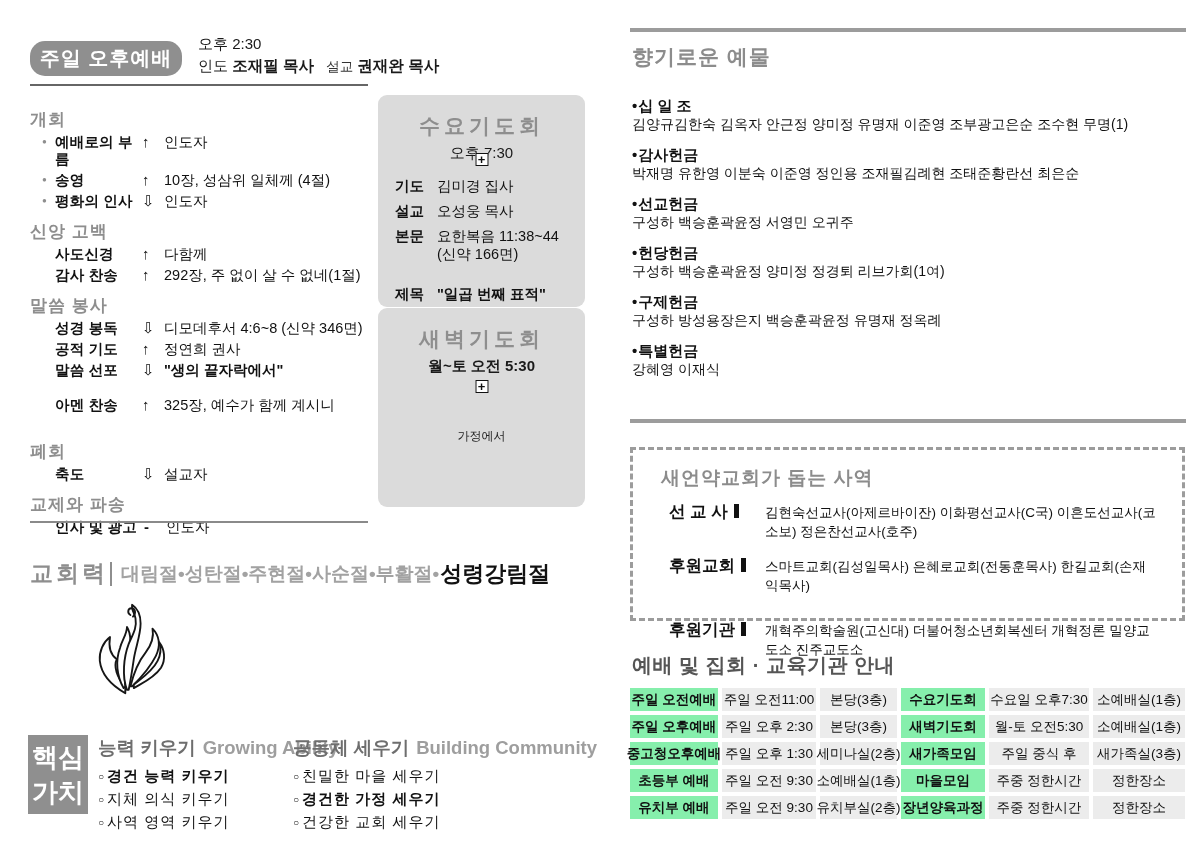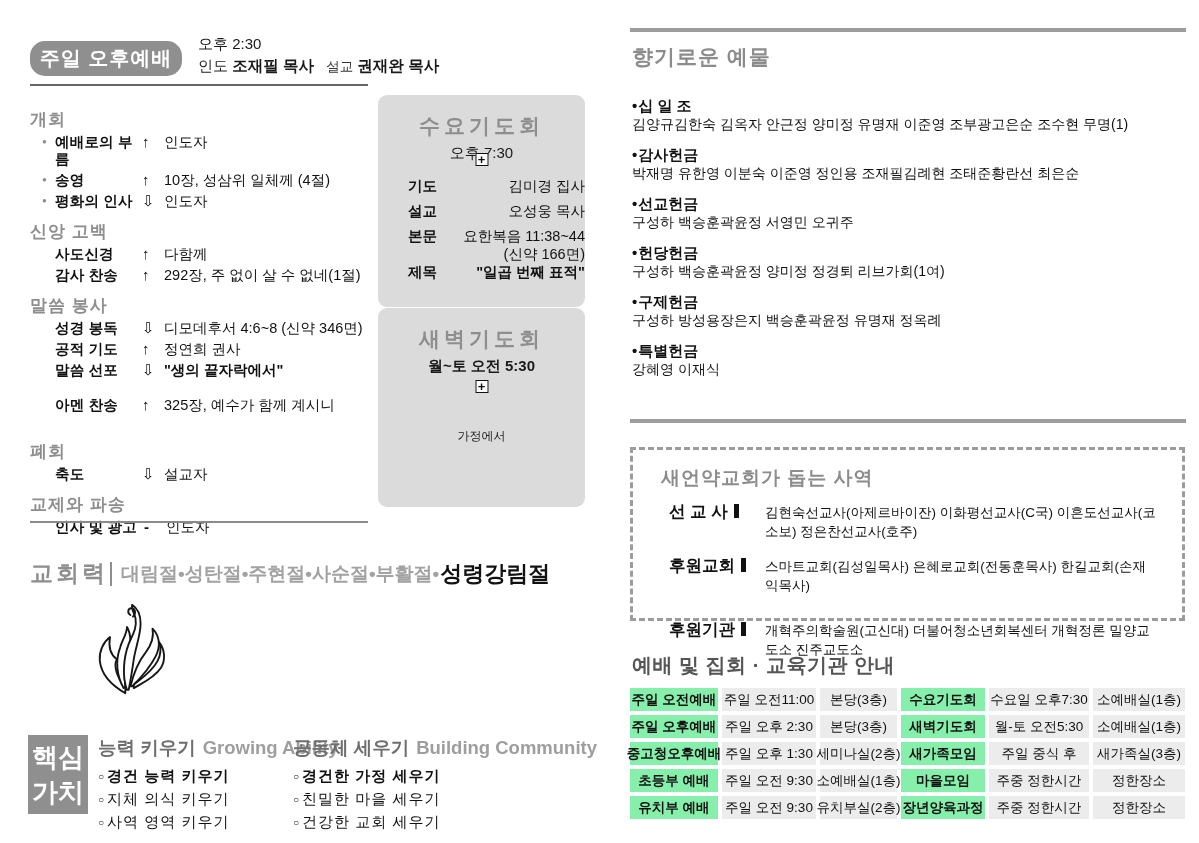--- a/index.html
+++ b/index.html
@@ -38,23 +38,23 @@
   .graybox{position:absolute;left:378px;width:207px;background:#dbdbdb;border-radius:9px;box-sizing:border-box;}
   .box-wed{top:95px;height:212px;}
   .box-dawn{top:308px;height:199px;}
   .gb-title{color:#8e8e8e;font-weight:bold;font-size:21px;letter-spacing:4px;text-align:center;padding-top:17px;}
   .gb-time{text-align:center;font-size:15px;margin-top:4px;color:#1a1a1a;}
   .box-dawn .gb-time{font-weight:bold;}
   .plus-icon{position:absolute;left:50%;transform:translateX(-50%);width:13px;height:13px;border:1.5px solid #111;
     background:#fff;font-size:13px;line-height:12px;text-align:center;font-weight:bold;box-sizing:border-box;}
   .box-wed .plus-icon{top:58px;}
   .box-dawn .plus-icon{top:72px;}
-  .wed-rows{margin-top:14px;padding:0 0 0 17px;text-align:right;}
+  .wed-rows{margin-top:14px;padding:0 0 0 17px;}
   .wed-row{display:flex;font-size:14.5px;margin-top:7px;line-height:18px;}
-  .wed-row.row-gap{margin-top:0;}
+  .wed-row.row-gap{margin-top:22px;}
   .wed-label{width:42px;flex:none;font-weight:bold;}
   .wed-valwrap{flex:1;}
   .wed-value.boldv{font-weight:bold;}
   .dawn-place{position:absolute;top:120px;left:0;right:0;text-align:center;font-size:12px;color:#222;}
 
   
   .bar{position:absolute;left:630px;width:556px;height:4px;background:#9c9c9c;}
   .bar-top{top:28px;}
   .bar-mid{top:419px;}
   .offerings{position:absolute;left:632px;top:44px;width:556px;}
@@ -349,19 +349,19 @@
       <div class="cv-head"><span>능력 키우기</span><span class="en">Growing Ability</span></div>
       <div class="cv-items">
         <div class="cv-item boldv">경건 능력 키우기</div>
         <div class="cv-item">지체 의식 키우기</div>
         <div class="cv-item">사역 영역 키우기</div>
       </div>
     </div>
   <div class="cv-col cv-col2" id="cv-col2">
       <div class="cv-head"><span>공동체 세우기</span><span class="en">Building Community</span></div>
       <div class="cv-items">
+        <div class="cv-item">친밀한 마을 세우기</div>
         <div class="cv-item boldv">경건한 가정 세우기</div>
-        <div class="cv-item">친밀한 마을 세우기</div>
         <div class="cv-item">건강한 교회 세우기</div>
       </div>
     </div>
 
 </div>
 
 </body></html>

